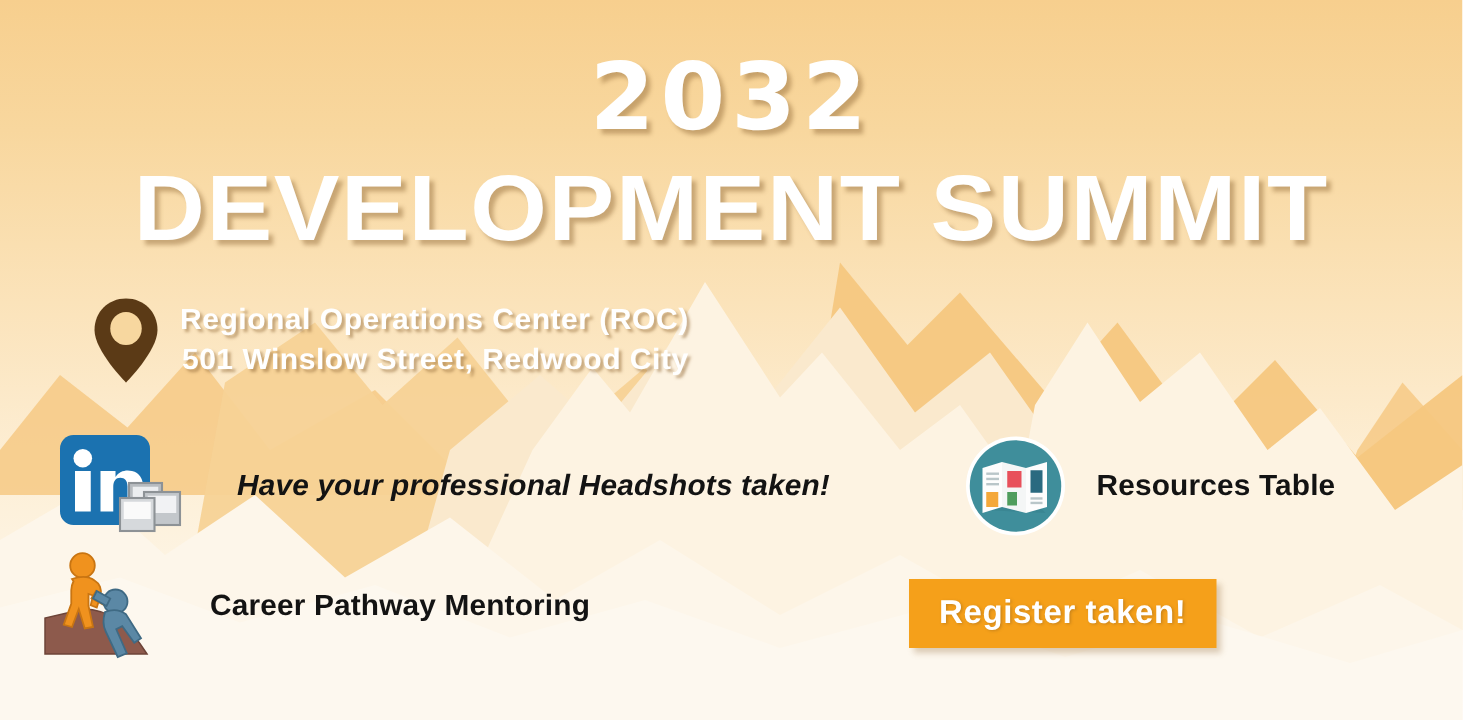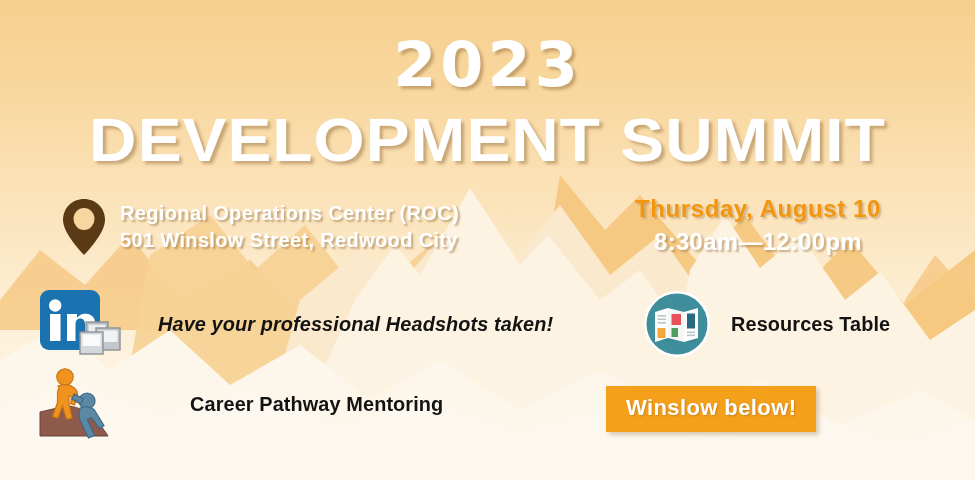--- a/index.html
+++ b/index.html
@@ -48,23 +48,23 @@
     font-size:62px;
     font-family:"Liberation Sans Narrow","Liberation Sans", sans-serif;
     transform:scaleX(1.06);
     letter-spacing:1px;
   }
 
   
   .row { position:absolute; display:flex; align-items:center; }
 
   
-  #row-location { left:56px; top:198px; }
+  #row-location { left:56px; top:198px;text-align:right; }
   #row-headshot { left:34px; top:288px;font-style:italic; }
-  #row-mentor   { left:32px; top:366px;gap:40px; }
+  #row-mentor   { left:22px; top:366px; }
 
   
   #row-datetime  { left:608px; top:196px; width:300px; }
   #row-resources { left:641px; top:288px; }
   #row-register  { left:606px; top:386px; }
 
   .pin-wrap { width:56px; display:flex; justify-content:center; }
 
   .loc-text {
     margin-left:8px;
@@ -165,42 +165,36 @@
     </g>
 
     <g fill="#fdf6ea">
       <path d="M0,360 L60,325 L110,370 L170,330 L230,385 L300,345 L370,400 L440,360 L520,410 L600,370 L680,415 L760,380 L840,425 L920,390 L975,420 L975,480 L0,480 Z"></path>
     </g>
     <g fill="#fdf8ef">
       <path d="M0,405 L80,385 L160,415 L250,390 L340,425 L430,400 L520,432 L620,405 L710,438 L800,412 L900,442 L975,420 L975,480 L0,480 Z"></path>
     </g>
   </svg>
 
-  <div class="hd" id="title-year">2023</div>
+  <div class="hd" id="title-year">2032</div>
   <div class="hd" id="title-main">DEVELOPMENT SUMMIT</div>
 
   <div class="row" id="row-location">
     <span class="pin-wrap">
       <svg class="icon-svg" width="46" height="58" viewBox="0 0 46 58">
         <path d="M23,1 C11,1 2,10 2,22 C2,36 23,57 23,57 C23,57 44,36 44,22 C44,10 35,1 23,1 Z" fill="#5b3a16"></path>
         <ellipse cx="23" cy="21" rx="10.5" ry="11" fill="#f7d79f"></ellipse>
       </svg>
     </span>
     <div class="loc-text">
       <div>Regional Operations Center (ROC)</div>
       <div>501 Winslow Street, Redwood City</div>
     </div>
   </div>
 
-  <div class="row" id="row-datetime">
-    <div class="dt-block">
-      <div class="dt-date">Thursday, August 10</div>
-      <div class="dt-time">8:30am—12:00pm</div>
-    </div>
-  </div>
 
   <div class="row" id="row-headshot">
     <span>
       <svg class="icon-svg" width="96" height="72" viewBox="0 0 96 72">
         <rect x="6" y="2" width="60" height="60" rx="9" fill="#1b72b0"></rect>
         <rect x="16" y="26" width="10.5" height="27" fill="#ffffff"></rect>
         <circle cx="21.2" cy="17.5" r="6.2" fill="#ffffff"></circle>
         <path d="M33,26 h10 v4 c2.5,-4 7,-5 11,-4 c5,1.2 7.5,5 7.5,11.5 V53 h-10.5 V36.5 c0,-4 -1.8,-6 -4.8,-6 c-3,0 -4.7,2.2 -4.7,6.2 V53 H33 Z" fill="#ffffff"></path>
 
         <g>
@@ -262,16 +256,16 @@
           <rect x="16.5" y="34" width="8.5" height="1.6"></rect>
           <rect x="46" y="43.5" width="8" height="1.6"></rect>
           <rect x="46" y="46.5" width="8" height="1.6"></rect>
         </g>
       </svg>
     </span>
     <span class="dark-label" id="resources-label">Resources Table</span>
   </div>
 
   <div class="row" id="row-register">
-    <button id="register-btn" type="button">Winslow below!</button>
+    <button id="register-btn" type="button">Register taken!</button>
   </div>
 
 </div>
 
 </body></html>

